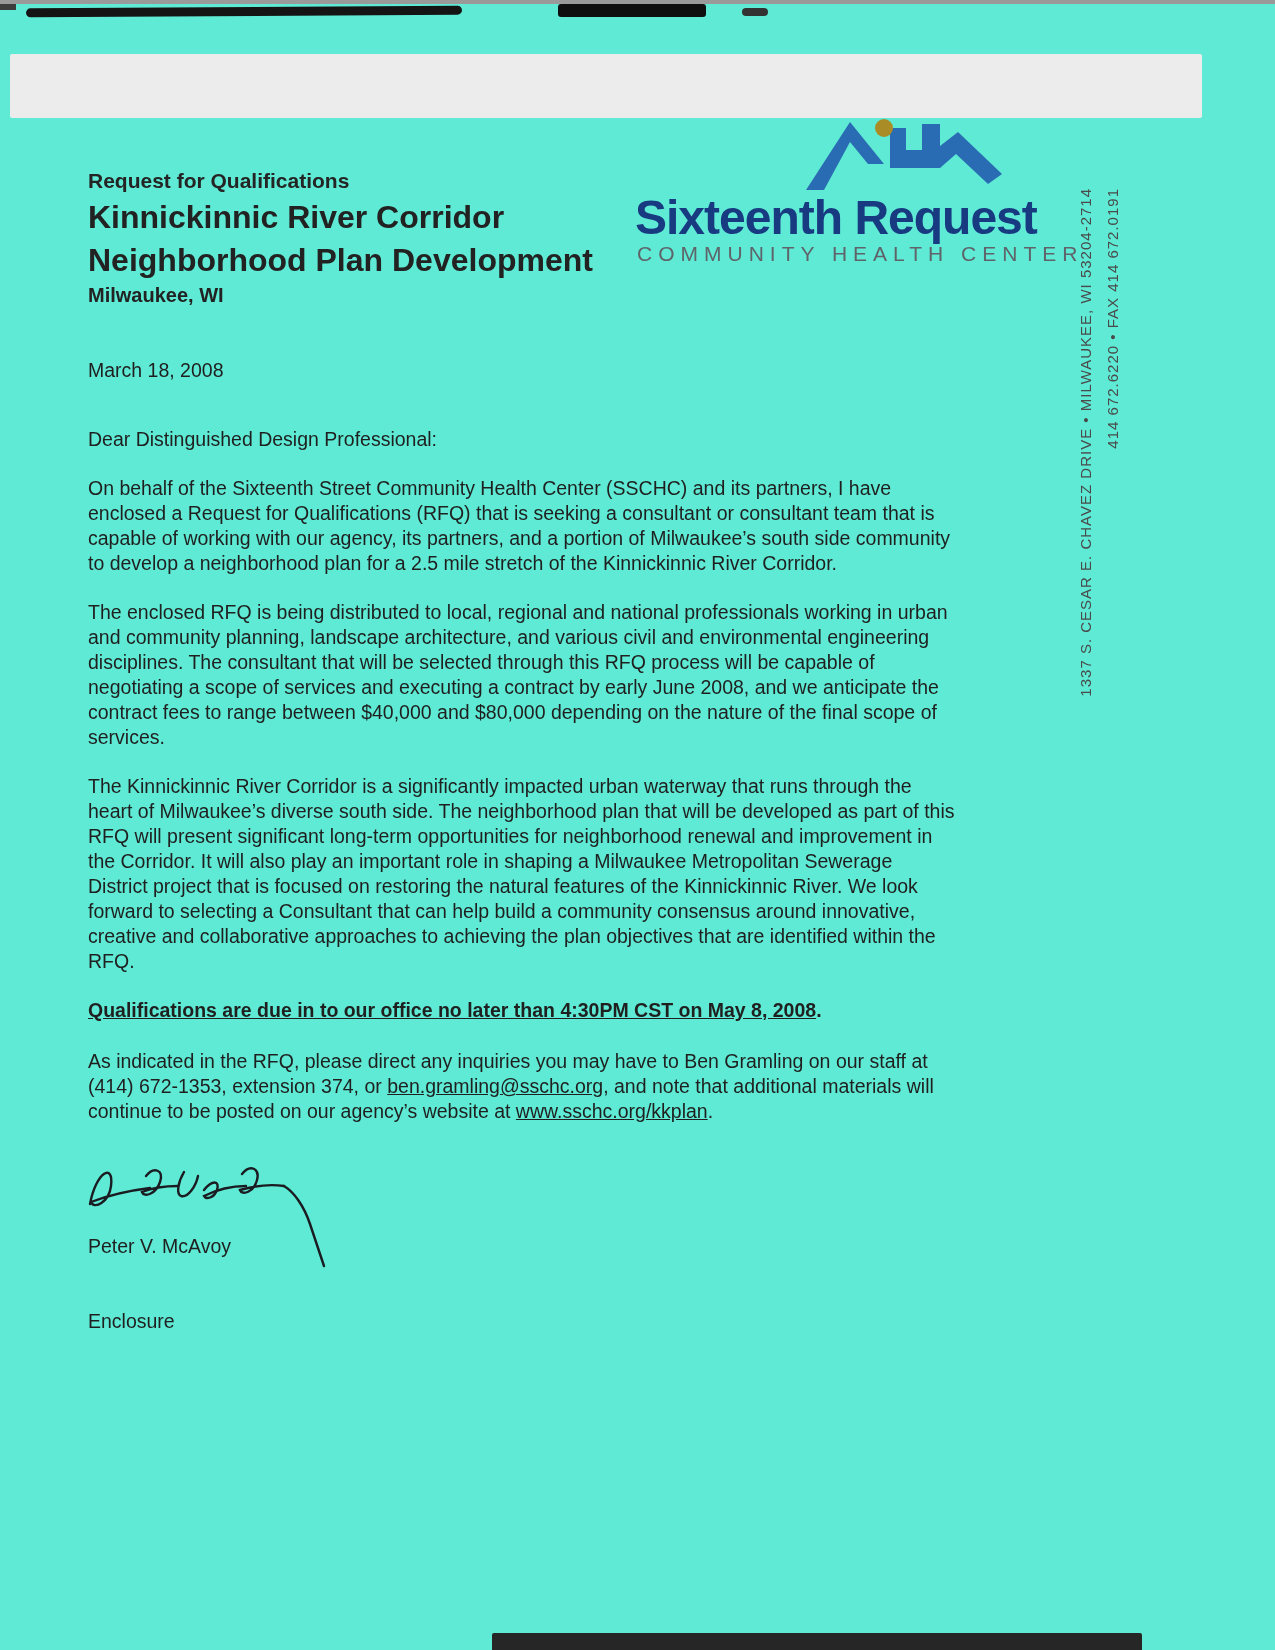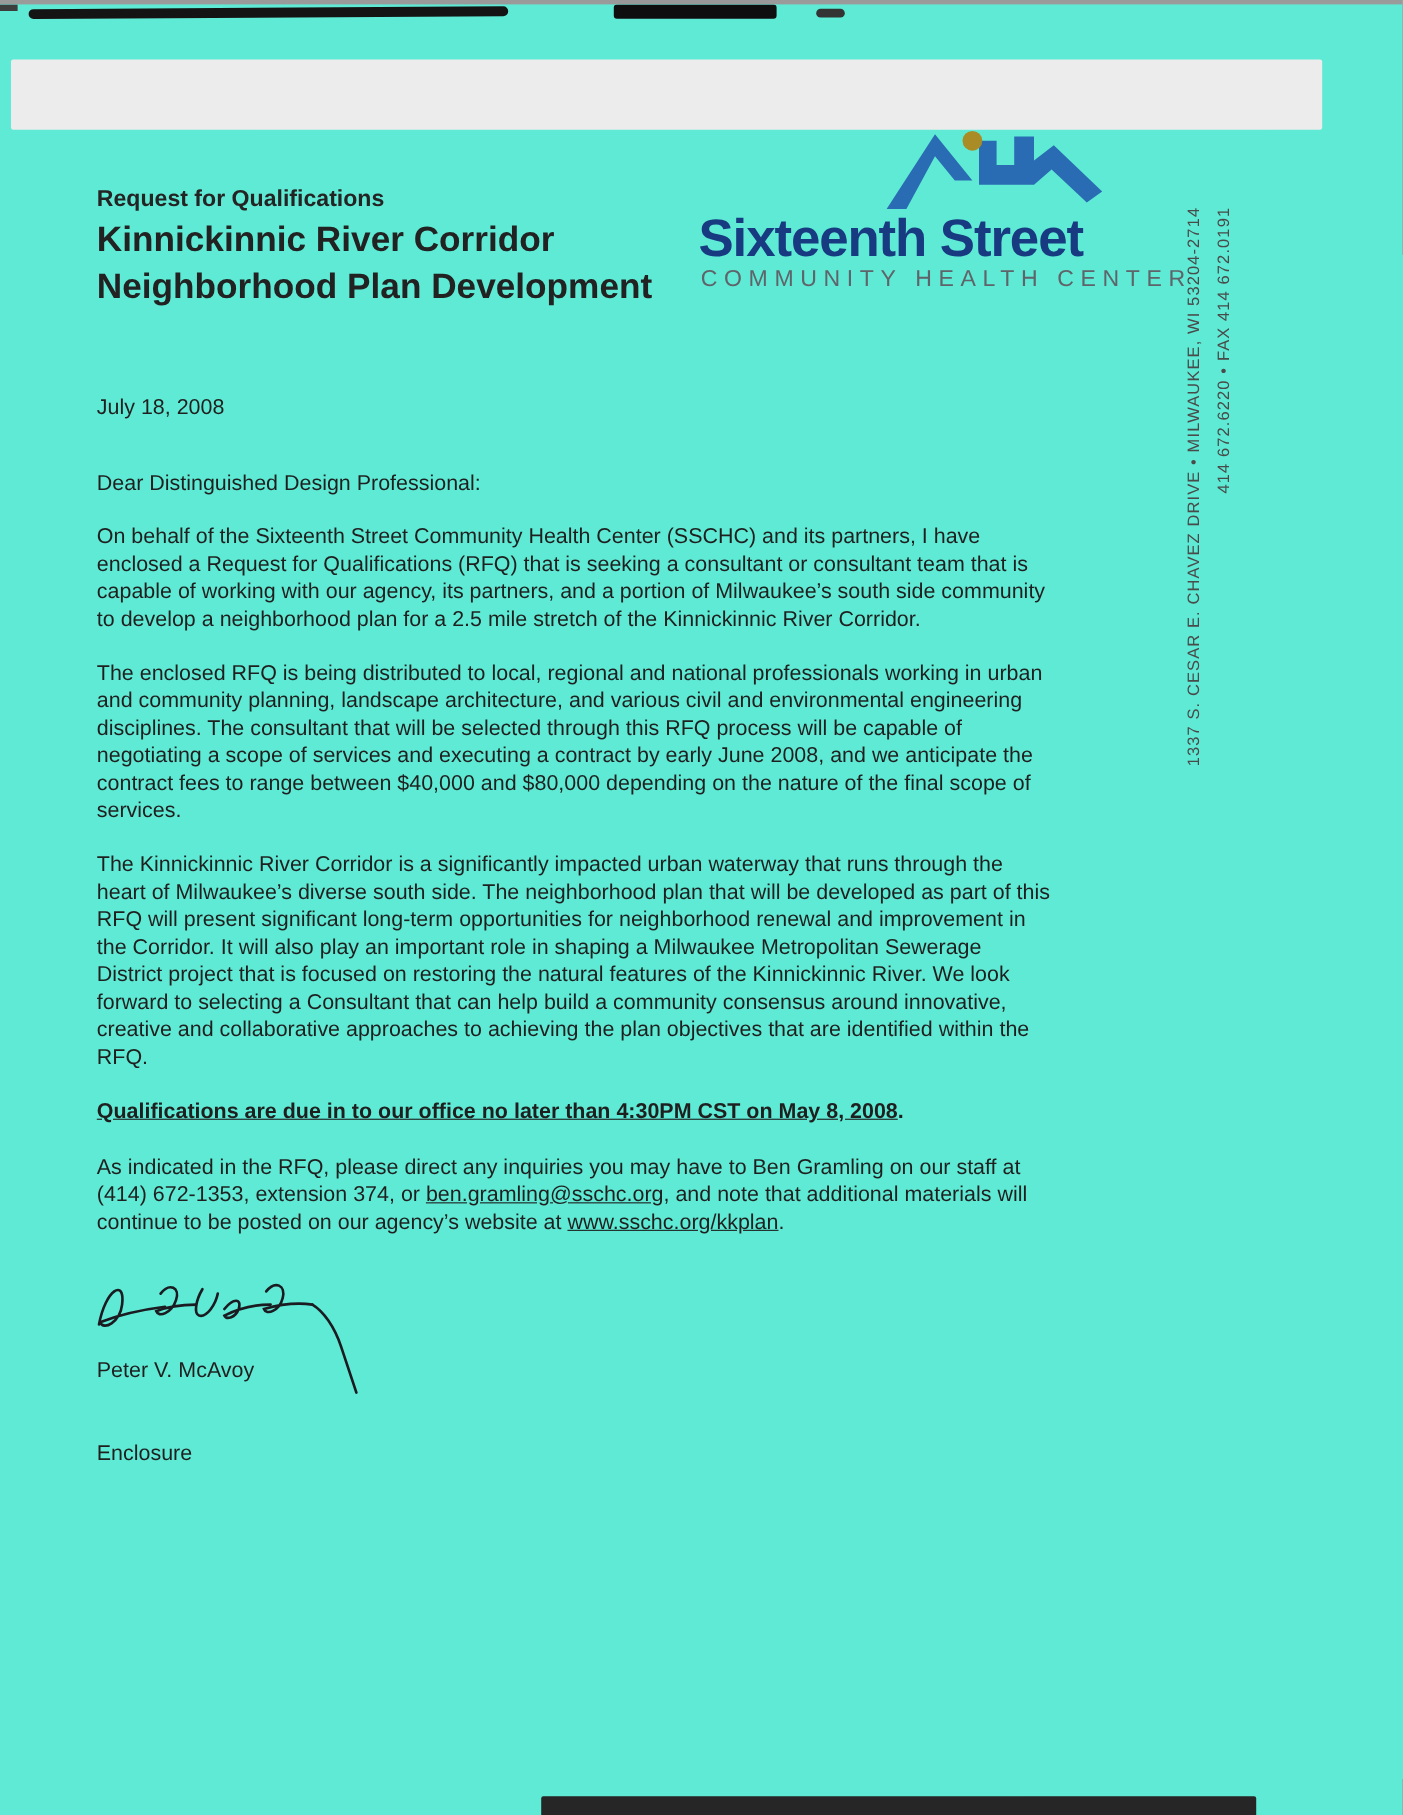--- a/index.html
+++ b/index.html
@@ -72,39 +72,40 @@
   <div class="artifact a-top1"></div>
   <div class="artifact a-top2"></div>
   <div class="artifact a-top3"></div>
   <div class="artifact a-top4"></div>
   <div class="artifact a-bottom"></div>
 
   <div class="subject">
     <div class="s1">Request for Qualifications</div>
     <div class="s2">Kinnickinnic River Corridor</div>
     <div class="s3">Neighborhood Plan Development</div>
+    <div class="s4">Milwaukee, WI</div>
   </div>
 
   <div class="logo">
     <svg class="mountain" viewBox="0 0 230 78">
       <path d="M2 74 L46 6 L80 48 L64 48 L46 26 L20 74 Z" fill="#2a6cb3"></path>
       <path d="M86 52 L86 12 L102 12 L102 34 L118 34 L118 8 L136 8 L136 30 L154 16 L198 58 L184 68 L152 38 L136 52 Z" fill="#2a6cb3"></path>
       <circle cx="80" cy="12" r="9" fill="#a98c25"></circle>
     </svg>
-    <div class="wordmark">Sixteenth Street</div>
+    <div class="wordmark">Sixteenth Request</div>
     <div class="subtitle">COMMUNITY HEALTH CENTER</div>
   </div>
 
   <div class="contact">
     <div>1337 S. CESAR E. CHAVEZ DRIVE • MILWAUKEE, WI 53204-2714</div>
     <div>414 672.6220 • FAX 414 672.0191</div>
   </div>
 
   <div class="letter-body">
-    <p class="date">July 18, 2008</p>
+    <p class="date">March 18, 2008</p>
     <p class="salutation">Dear Distinguished Design Professional:</p>
 
     <p class="para">On behalf of the Sixteenth Street Community Health Center (SSCHC) and its partners, I have enclosed a Request for Qualifications (RFQ) that is seeking a consultant or consultant team that is capable of working with our agency, its partners, and a portion of Milwaukee’s south side community to develop a neighborhood plan for a 2.5 mile stretch of the Kinnickinnic River Corridor.</p>
     <p class="para">The enclosed RFQ is being distributed to local, regional and national professionals working in urban and community planning, landscape architecture, and various civil and environmental engineering disciplines.  The consultant that will be selected through this RFQ process will be capable of negotiating a scope of services and executing a contract by early June 2008, and we anticipate the contract fees to range between $40,000 and $80,000 depending on the nature of the final scope of services.</p>
     <p class="para">The Kinnickinnic River Corridor is a significantly impacted urban waterway that runs through the heart of Milwaukee’s diverse south side.  The neighborhood plan that will be developed as part of this RFQ will present significant long-term opportunities for neighborhood renewal and improvement in the Corridor.  It will also play an important role in shaping a Milwaukee Metropolitan Sewerage District project that is focused on restoring the natural features of the Kinnickinnic River.  We look forward to selecting a Consultant that can help build a community consensus around innovative, creative and collaborative approaches to achieving the plan objectives that are identified within the RFQ.</p>
 
     <p class="due"><span class="u">Qualifications are due in to our office no later than 4:30PM CST on May 8, 2008</span><span>.</span></p>
 
     <p class="para"><span>As indicated in the RFQ, please direct any inquiries you may have to Ben Gramling on our staff at (414) 672-1353, extension 374, or </span><span class="link">ben.gramling@sschc.org</span><span>, and note that additional materials will continue to be posted on our agency’s website at </span><span class="link">www.sschc.org/kkplan</span><span>.</span></p>
 

